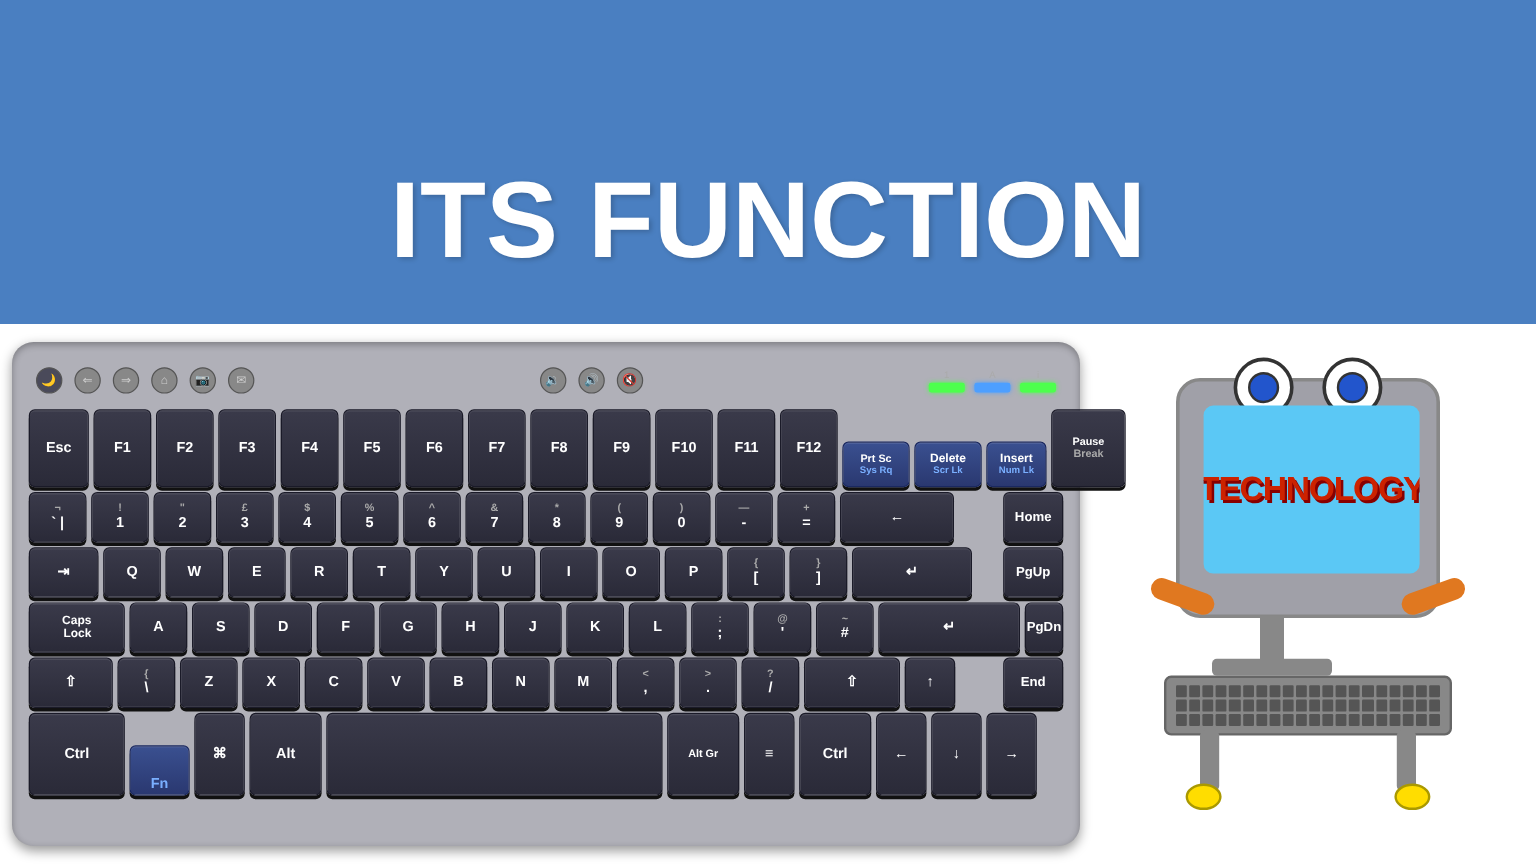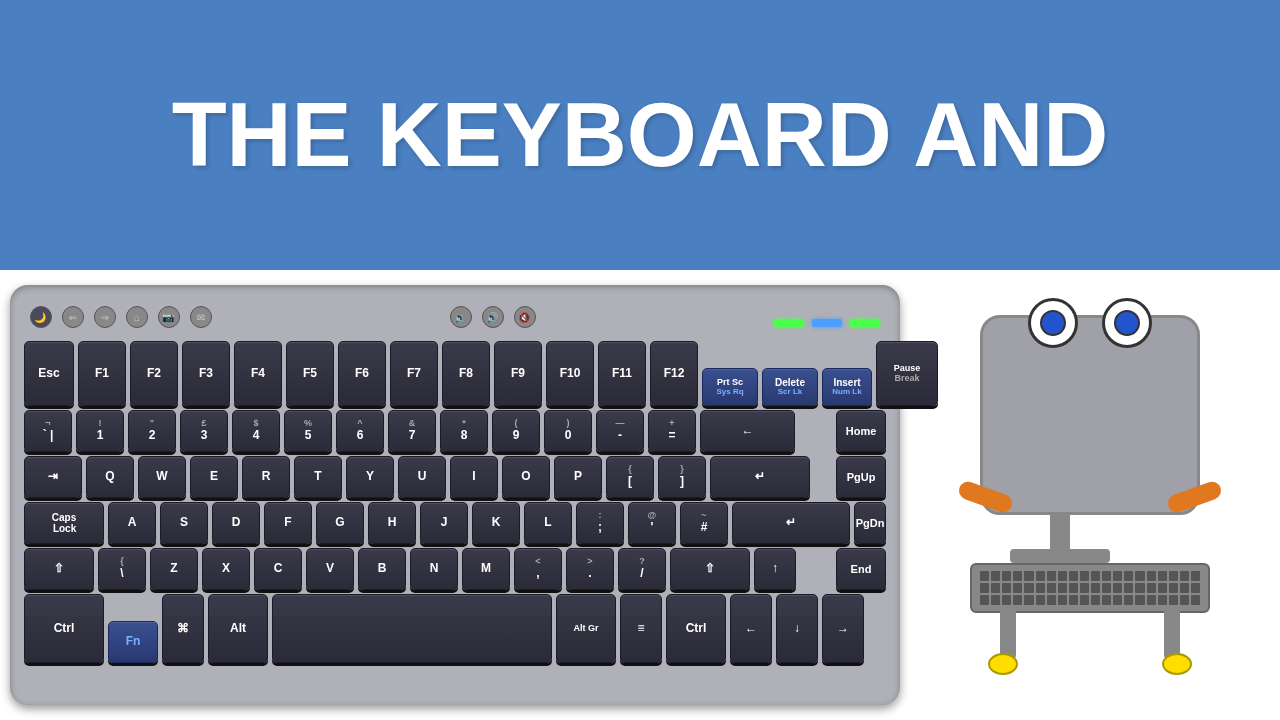--- a/index.html
+++ b/index.html
@@ -161,21 +161,21 @@
     .key.wide-1-5 { width: 58px; }
     .key.wide-backspace { width: 95px; }
     .key.wide-enter { width: 100px; }
     .key.wide-caps { width: 80px; text-align: right; }
     .key.wide-shift-l { width: 70px; }
     .key.wide-shift-r { width: 80px; }
     .key.wide-ctrl { width: 80px; }
     .key.wide-alt { width: 60px; }
     .key.wide-space { width: 280px; }
     .key.wide-altgr { width: 60px; }
-    .key.wide-fn { width: 50px; }
+    .key.wide-fn { width: 50px; justify-content: flex-end; }
     .key.narrow { width: 42px; }
     .key.std { width: 48px; }
 
     .key.blue-key {
       background: linear-gradient(180deg, #3a5090 0%, #2a3870 100%);
       border-color: #1a2860;
       margin-top: 27px;
     }
 
     .key .fn-blue {
@@ -393,21 +393,22 @@
       display: flex;
       gap: 4px;
       align-items: stretch;
     }
   </style>
 </head>
 <body>
 
 <div id="header">
   <h1>
-    <span>THE KEYBOARD AND</span><br>
+    <br>
+    <span>ITS FUNCTION</span>
   </h1>
 </div>
 
 <div id="bottom">
 
   <div id="keyboard-container">
 
     <div class="media-row">
       <div class="media-left">
         <div class="circle-btn dark">
@@ -774,20 +775,23 @@
 
       <div class="monitor-body">
 
         <div class="eye-left">
           <div class="pupil"></div>
         </div>
         <div class="eye-right">
           <div class="pupil"></div>
         </div>
 
+        <div class="monitor-screen">
+          <span class="monitor-screen-text">TECHNOLOGY</span>
+        </div>
 
         <div class="arm-left"></div>
         <div class="arm-right"></div>
       </div>
 
       <div class="monitor-stand"></div>
       <div class="monitor-base"></div>
 
       <div class="kb-art">
         <div class="kb-art-inner">

